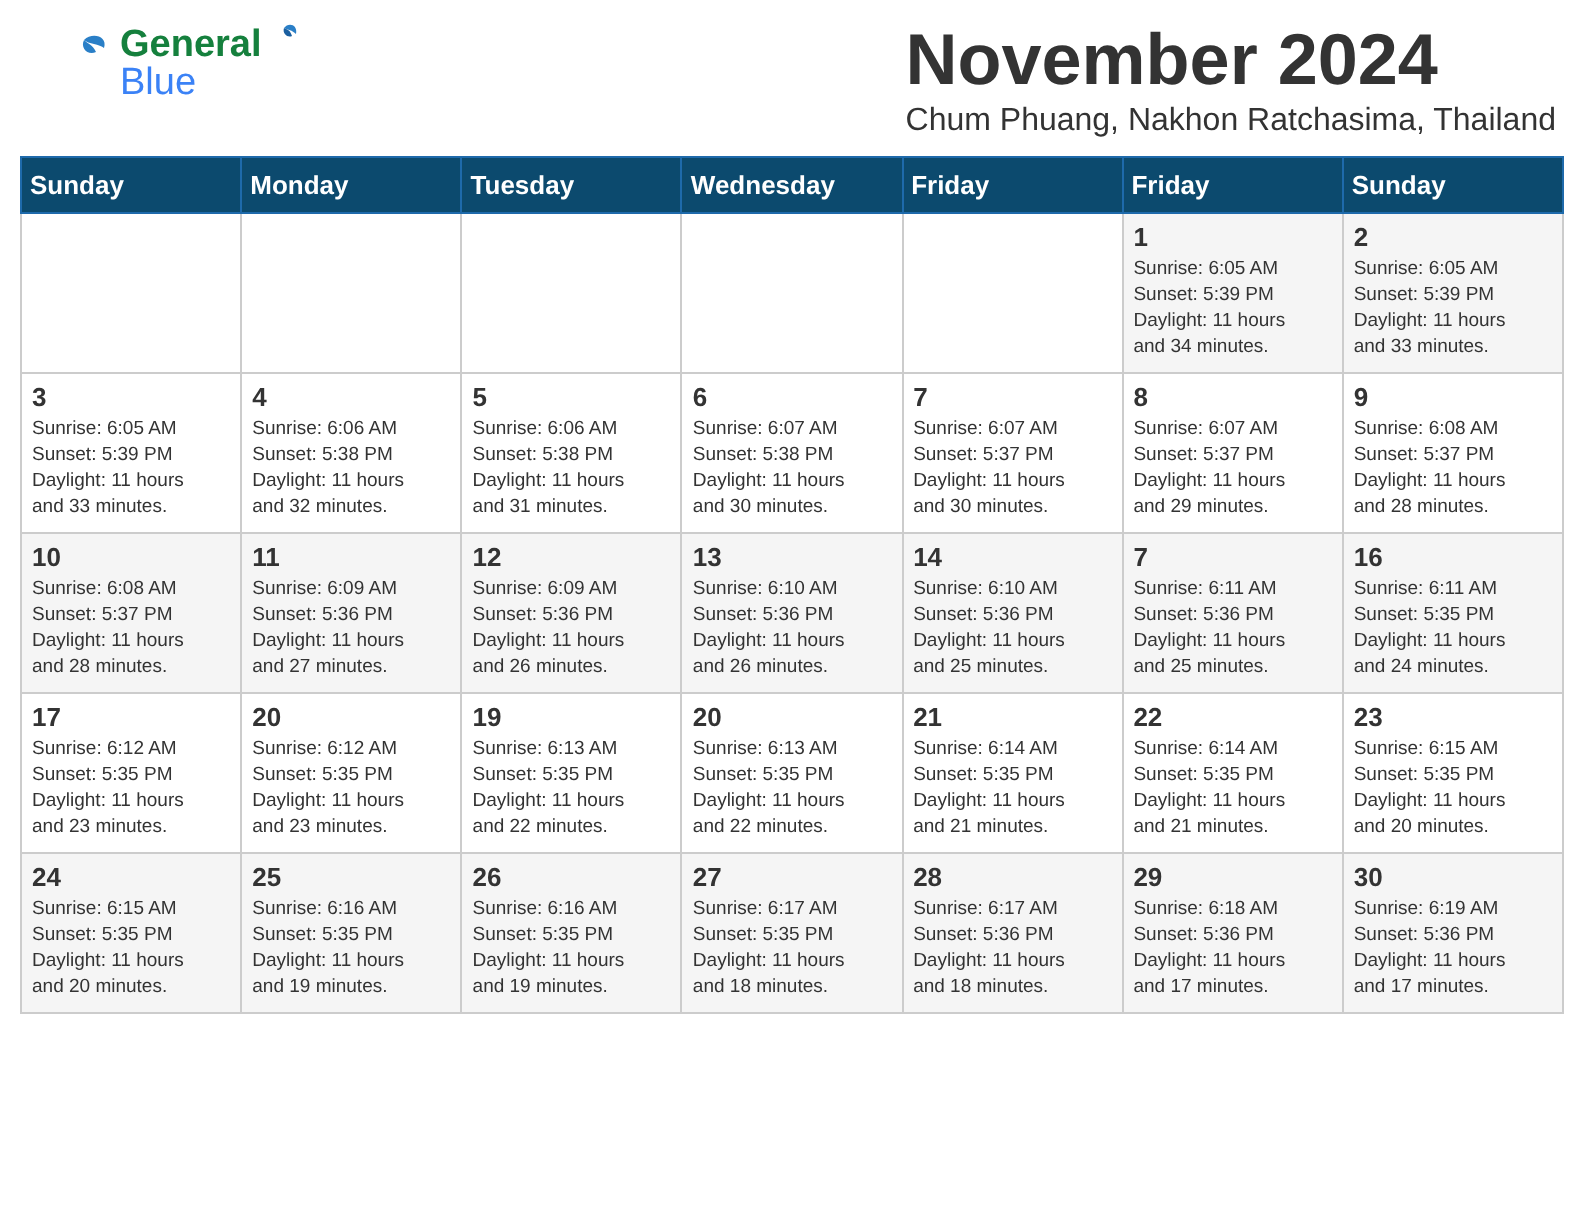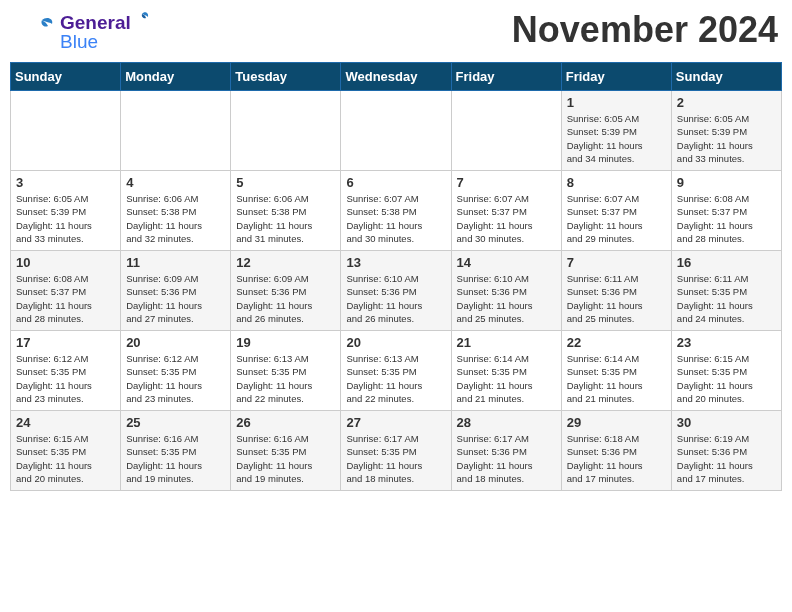--- a/index.html
+++ b/index.html
@@ -91,31 +91,32 @@
 
 <div class="header">
   <div class="logo-container">
     <svg width="44" height="44" viewBox="0 0 44 44">
 
       <path d="M28 10 C32 6, 40 8, 38 14 C36 12, 30 12, 28 10Z" fill="#2a7fc7"></path>
       <path d="M28 10 C26 14, 30 18, 34 16 C32 12, 30 12, 28 10Z" fill="#2a7fc7"></path>
     </svg>
     <div class="logo-words">
       <div style="display:flex;align-items:center;gap:0;">
-        <span style="font-size:19px;font-weight:bold;color:#4c1d95;">General</span>
+        <span style="font-size:19px;font-weight:bold;color:#15803d;">General</span>
         <svg width="18" height="18" viewBox="0 0 18 18" style="margin-left:2px;margin-top:-8px;">
           <path d="M9 4 C11 1, 16 2, 15 7 C13 5, 11 5, 9 4Z" fill="#2a7fc7"></path>
           <path d="M9 4 C8 7, 11 9, 13 8 C12 5, 11 5, 9 4Z" fill="#1a5fa0"></path>
         </svg>
       </div>
       <span style="font-size:19px;font-weight:normal;color:#3b82f6;">Blue</span>
     </div>
   </div>
   <div class="title-block">
     <div class="month-year">November 2024</div>
+    <div class="location">Chum Phuang, Nakhon Ratchasima, Thailand</div>
   </div>
 </div>
 
 <table class="calendar">
   <thead>
     <tr>
       <th>Sunday</th>
       <th>Monday</th>
       <th>Tuesday</th>
       <th>Wednesday</th>

